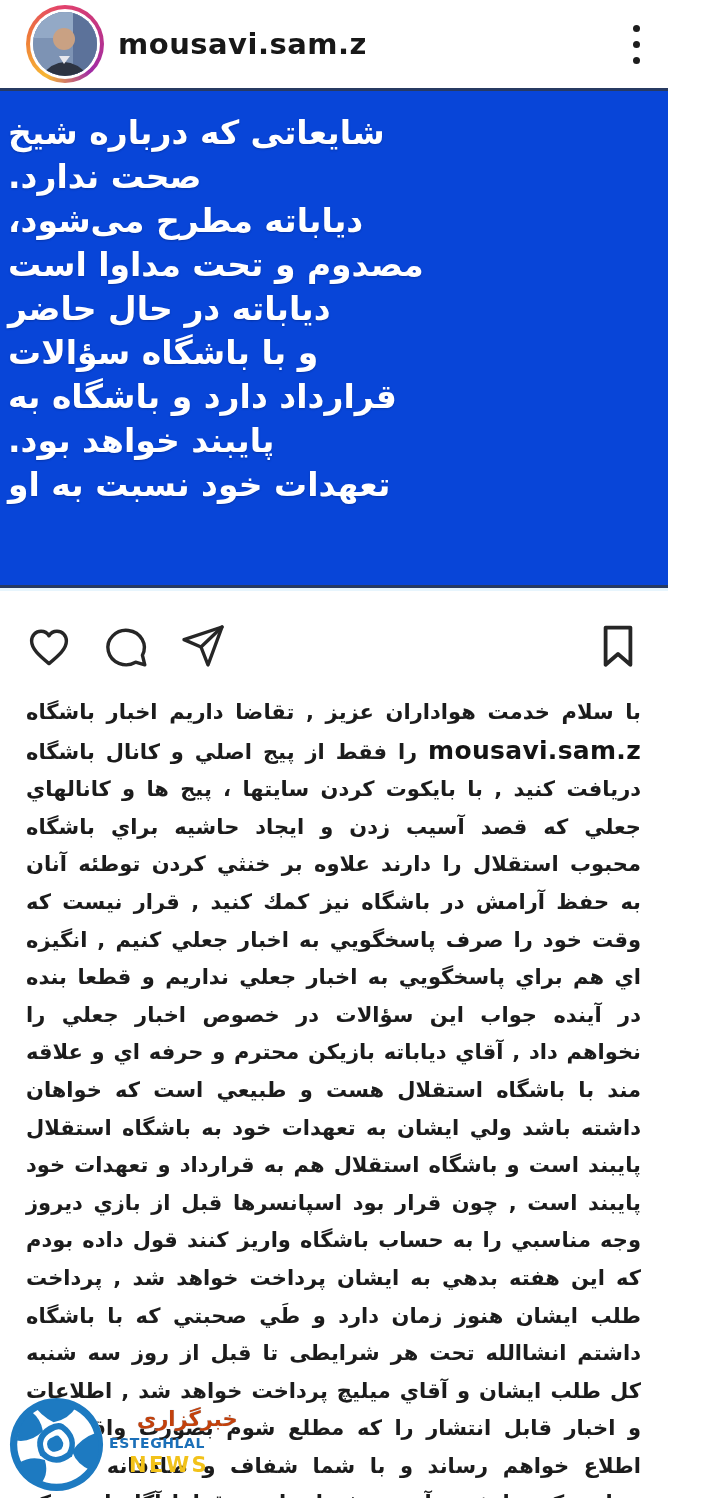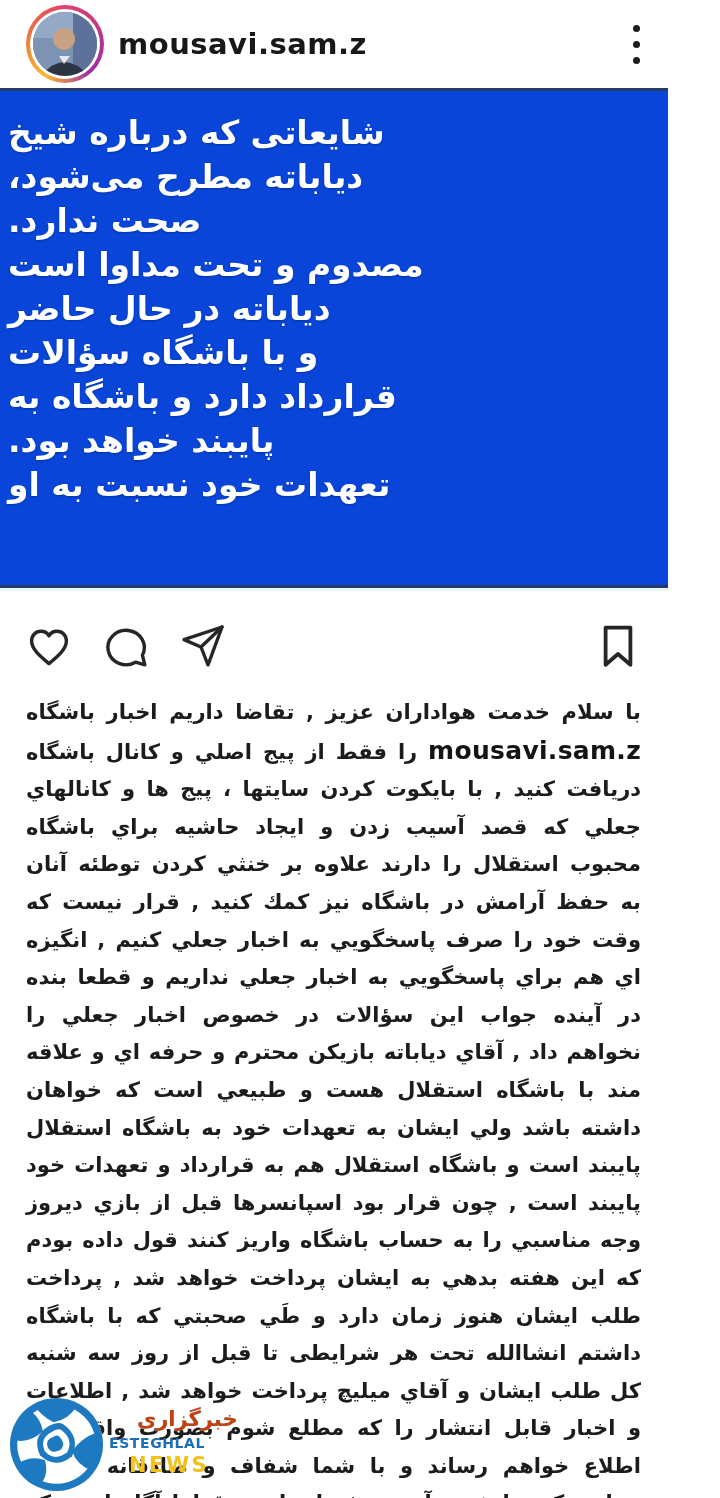--- a/index.html
+++ b/index.html
@@ -136,22 +136,22 @@
     <div class="kebab">
         <i></i>
         <i></i>
         <i></i>
       </div>
   </div>
 
   <div class="post-image">
     <div class="image-text">
       <span>شایعاتی که درباره شیخ</span>
+      <span>صحت ندارد.</span>
       <span>دیاباته مطرح می‌شود،</span>
-      <span>صحت ندارد.</span>
       <span>مصدوم و تحت مداوا است</span>
       <span>دیاباته در حال حاضر</span>
       <span>و با باشگاه سؤالات</span>
       <span>قرارداد دارد و باشگاه به</span>
       <span>پایبند خواهد بود.</span>
       <span>تعهدات خود نسبت به او</span>
     </div>
   </div>
 
   <div class="actions">

